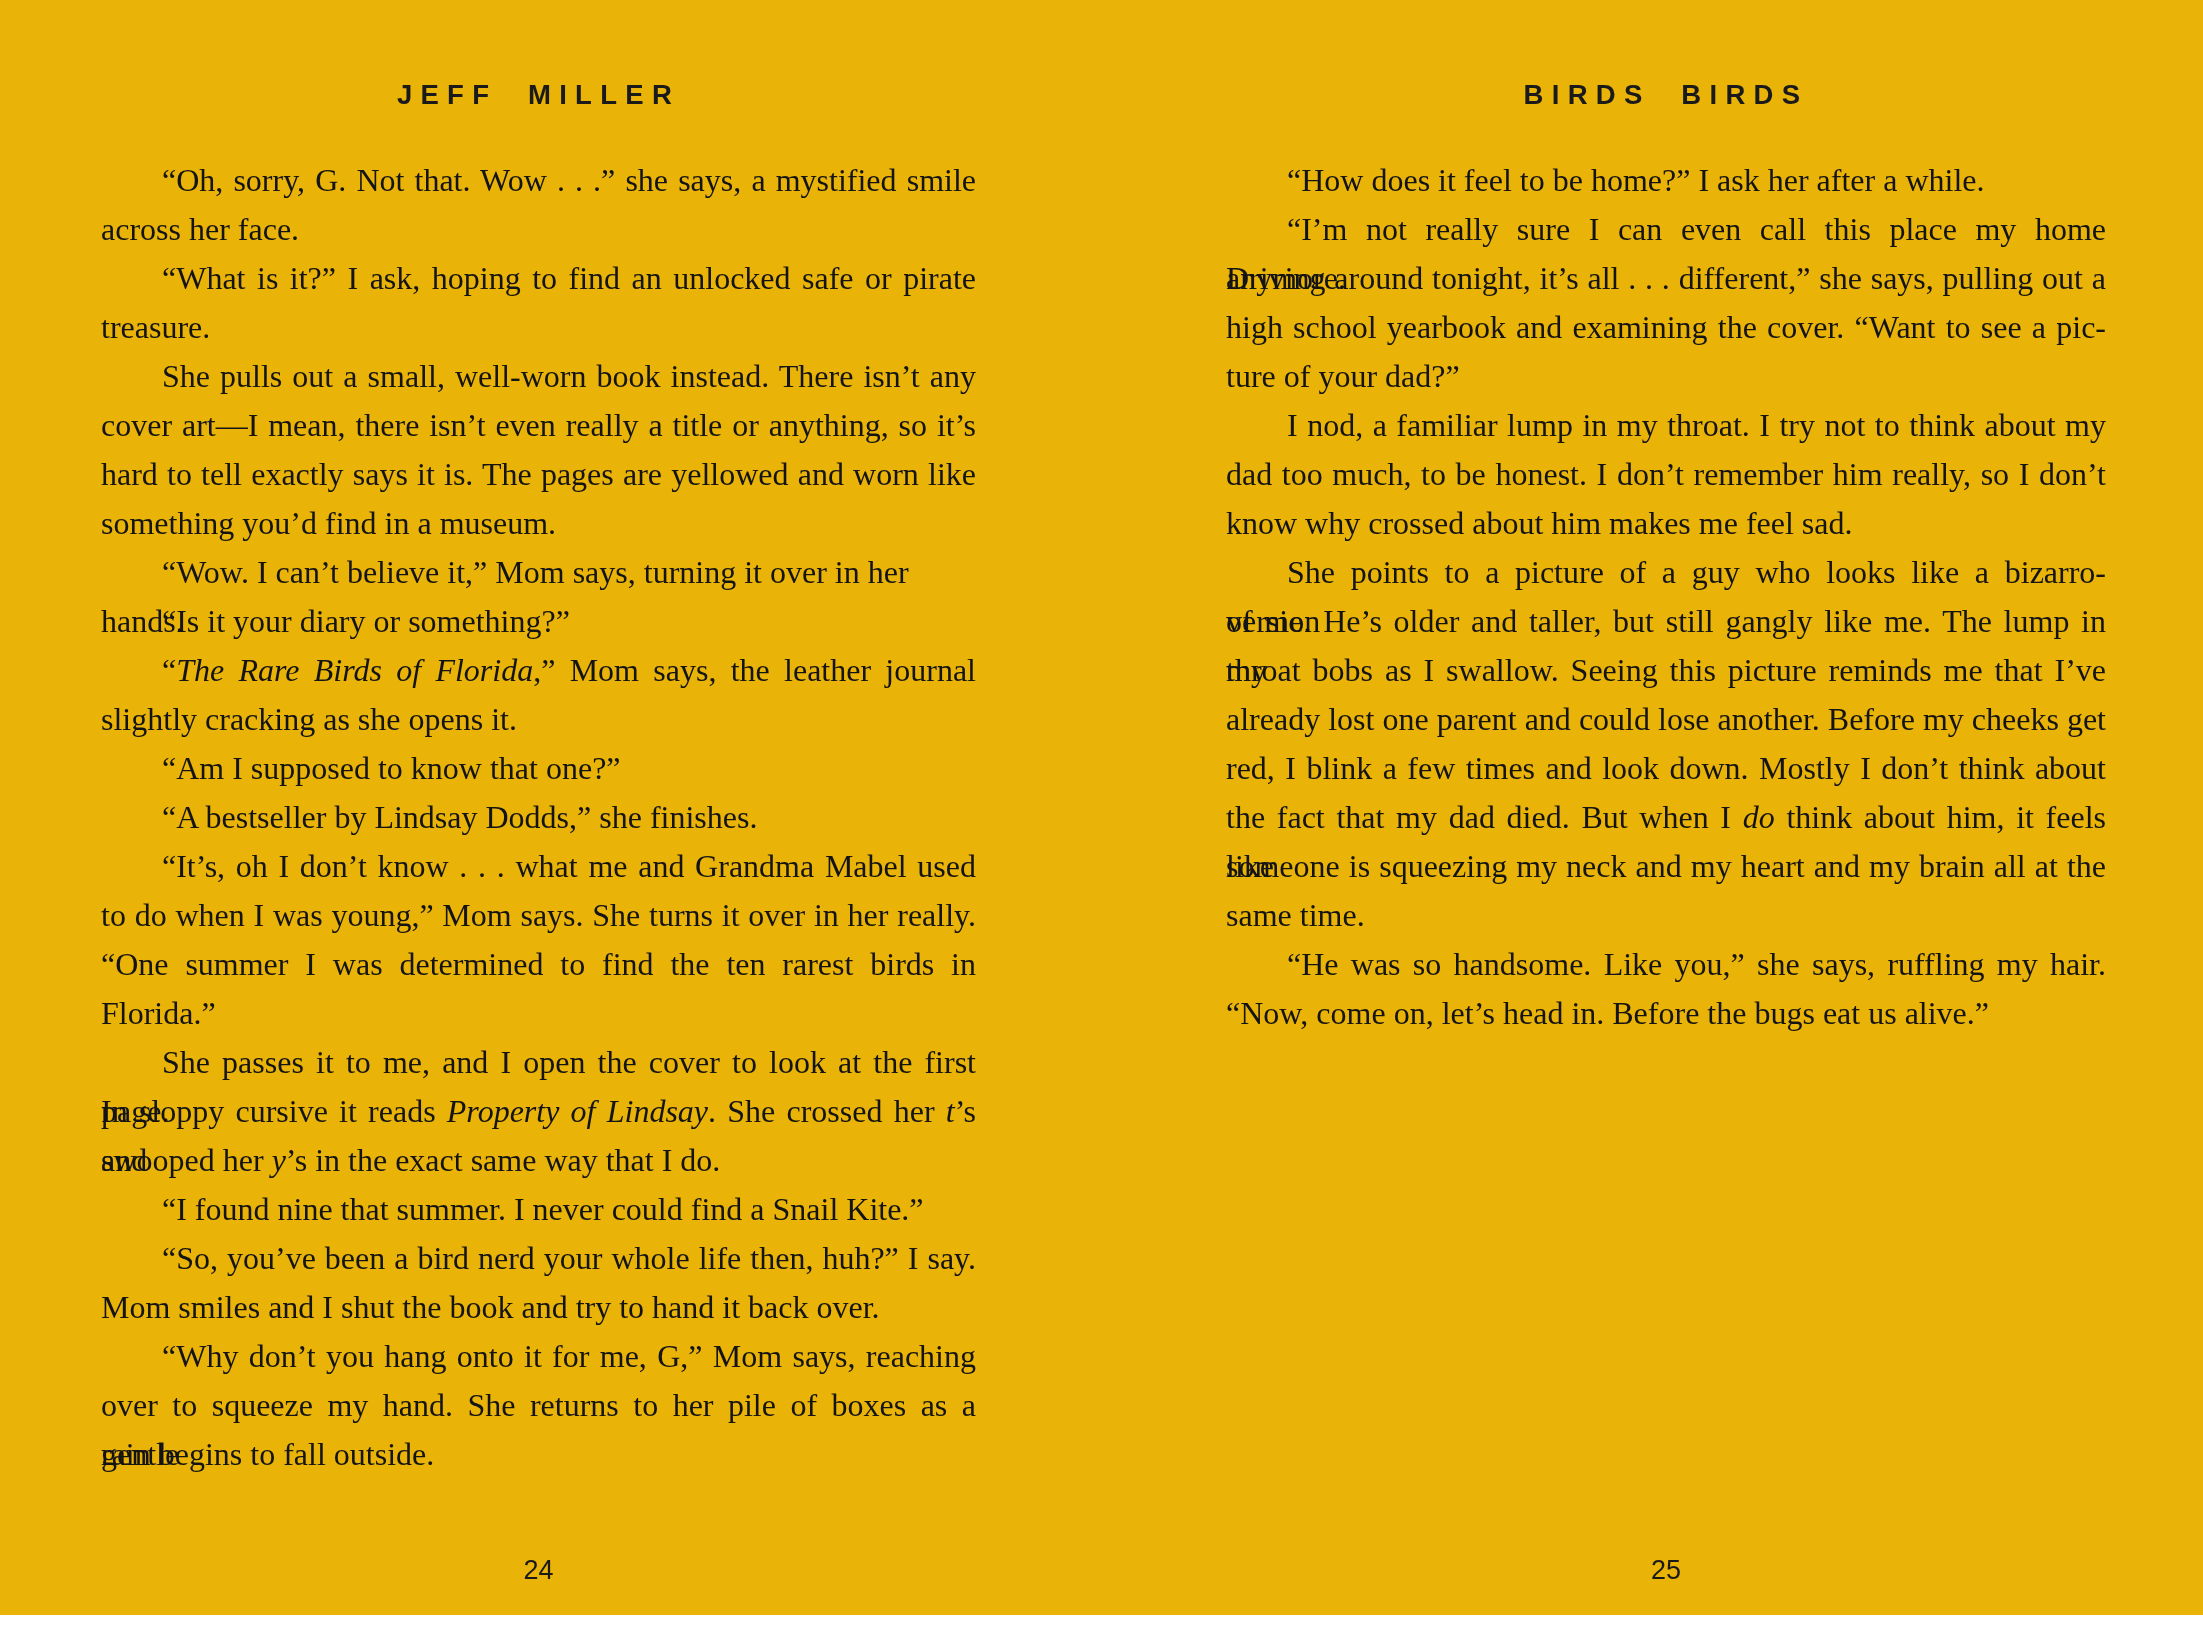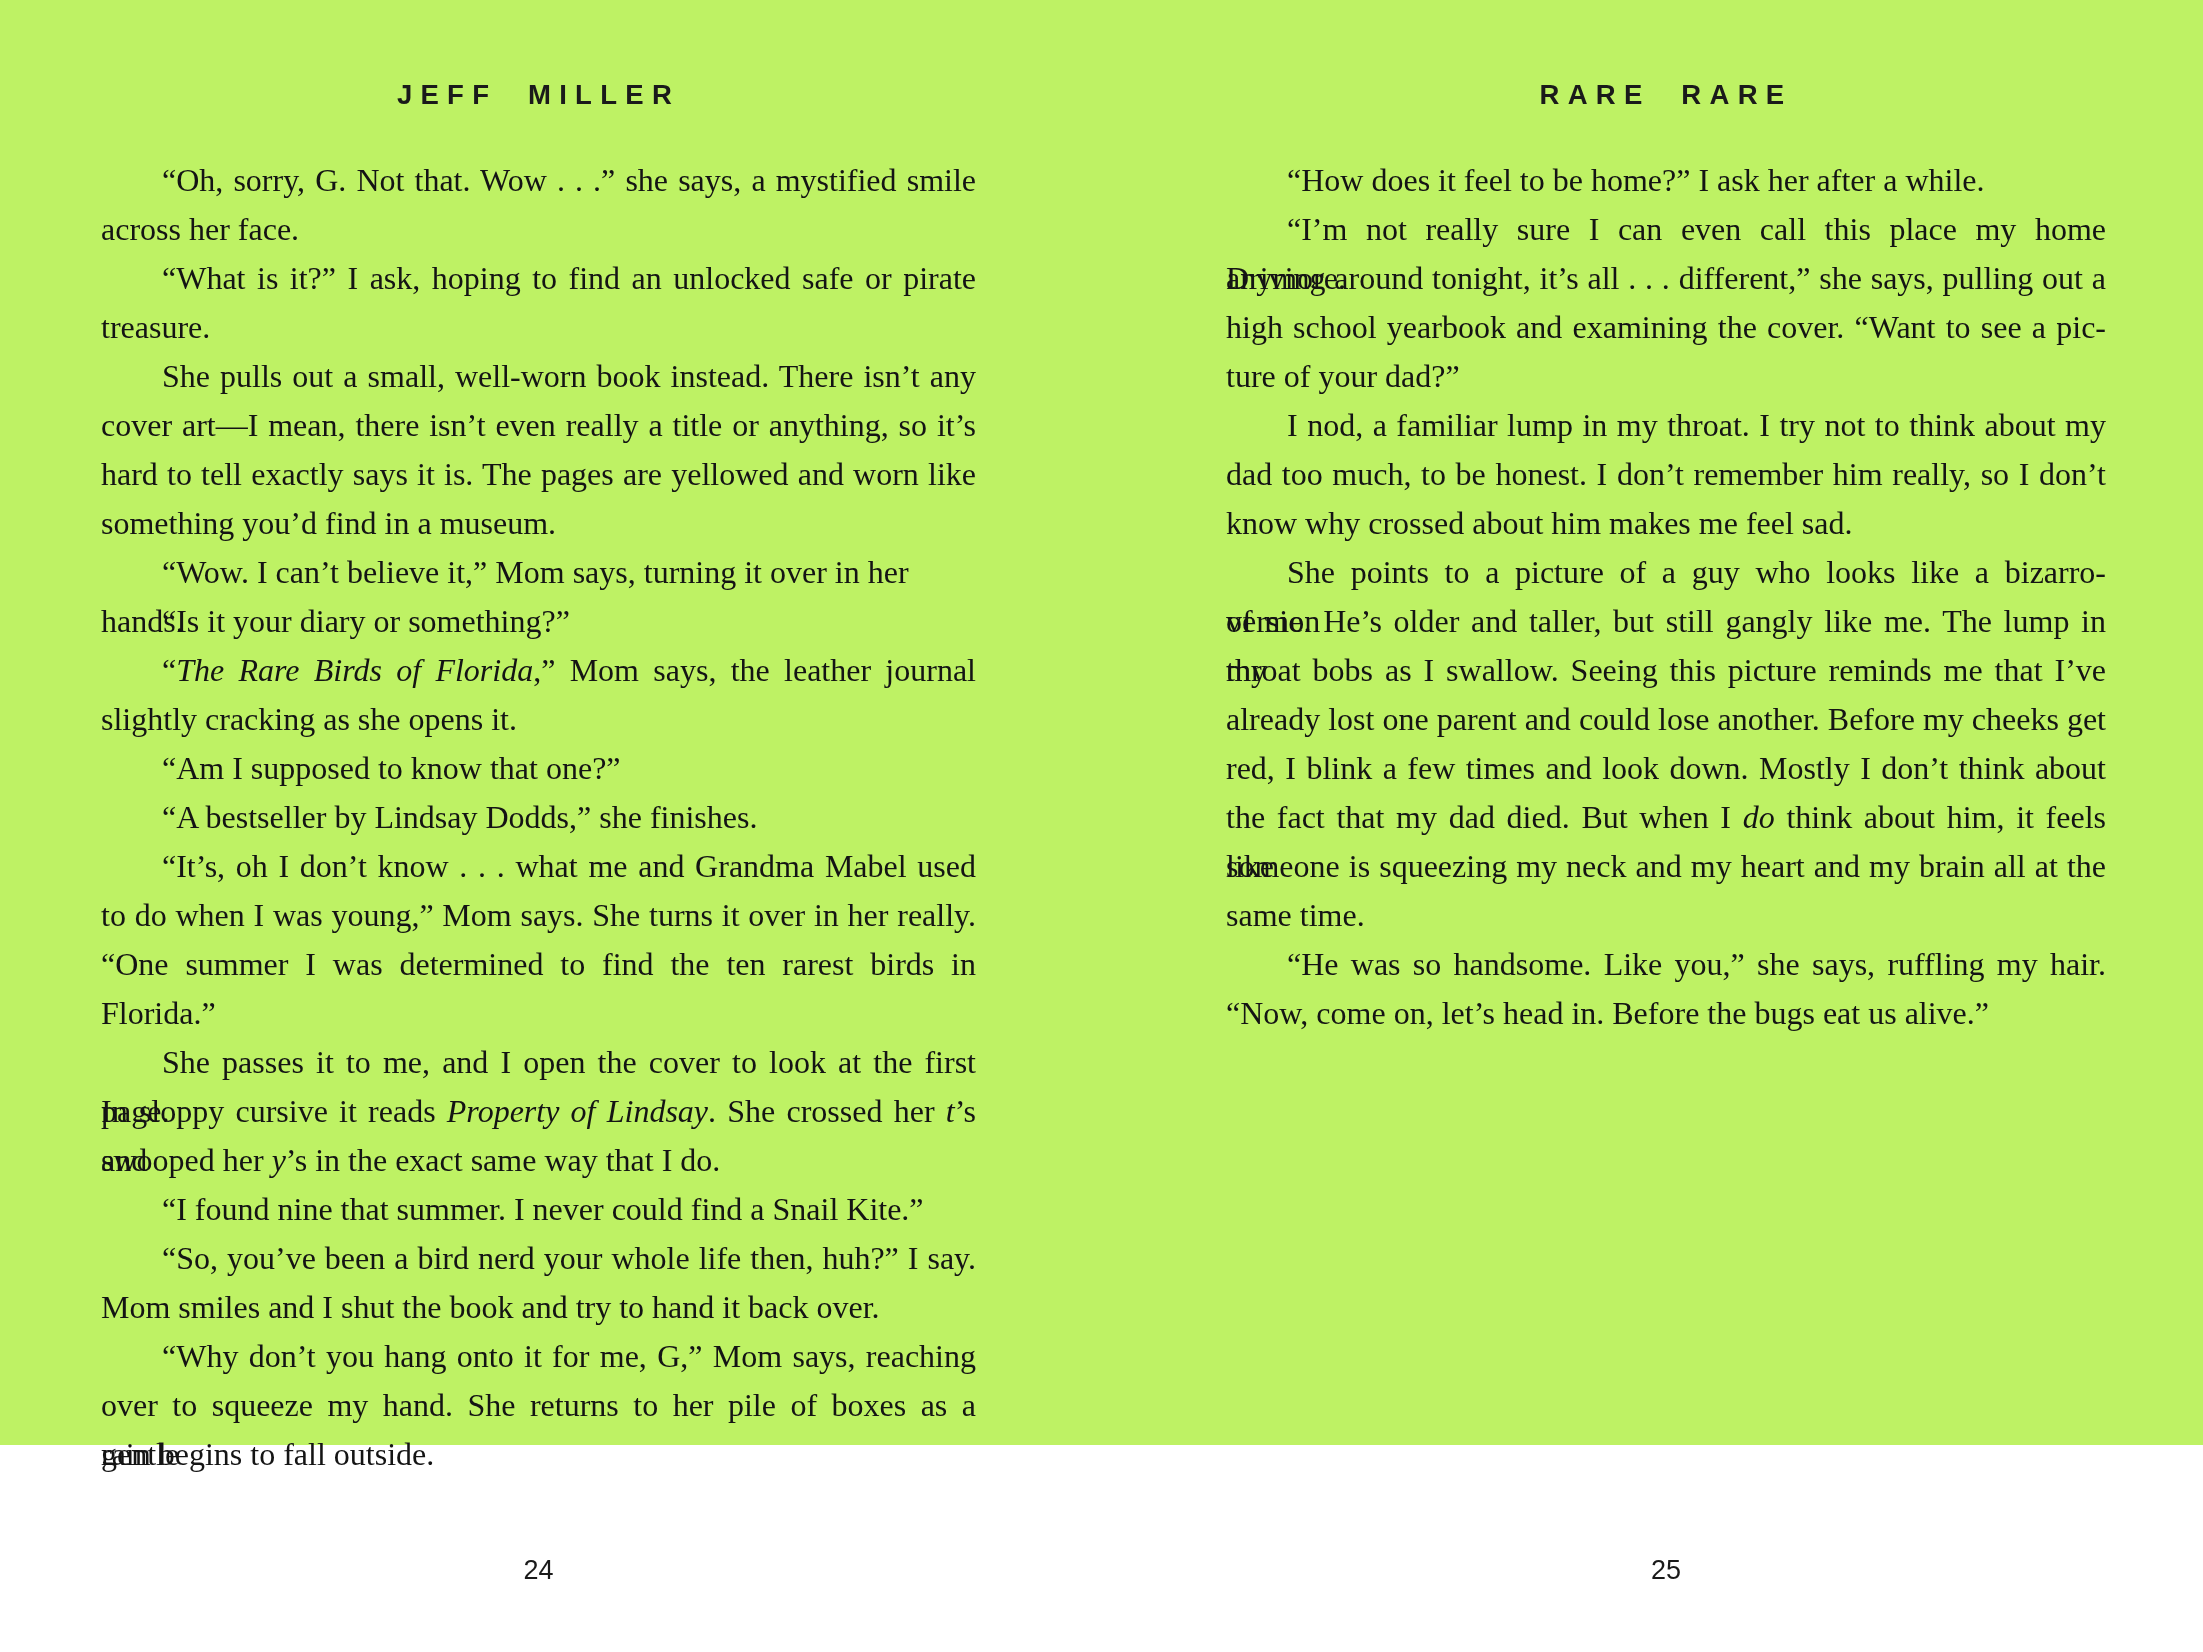--- a/index.html
+++ b/index.html
@@ -7,22 +7,22 @@
     position: relative;
     width: 2204px;
     height: 1653px;
     background: #ffffff;
     overflow: hidden;
   }
   .page {
     position: absolute;
     top: 0;
     width: 1102px;
-    height: 1445px;
-    background: #bef264;
+    height: 1615px;
+    background: #eab308;
     color: #141414;
   }
   .page.left  { left: 0; }
   .page.right { left: 1102px; }
 
   
   .col {
     position: absolute;
     top: 0;
     height: 1653px;
@@ -111,21 +111,21 @@
           <div class="line indent"><span>“Why don’t you hang onto it for me, G,” Mom says, reaching</span></div>
           <div class="line"><span>over to squeeze my hand. She returns to her pile of boxes as a gentle</span></div>
           <div class="line last"><span>rain begins to fall outside.</span></div>
         </div>
       <div class="folio">24</div>
     </div>
   </div>
 
   <div class="page right">
     <div class="col">
-      <div class="runhead">RARE RARE</div>
+      <div class="runhead">BIRDS BIRDS</div>
       <div class="page-body">
           <div class="line indent last"><span>“How does it feel to be home?” I ask her after a while.</span></div>
           <div class="line indent"><span>“I’m not really sure I can even call this place my home anymore.</span></div>
           <div class="line"><span>Driving around tonight, it’s all . . . different,” she says, pulling out a</span></div>
           <div class="line"><span>high school yearbook and examining the cover. “Want to see a pic-</span></div>
           <div class="line last"><span>ture of your dad?”</span></div>
           <div class="line indent"><span>I nod, a familiar lump in my throat. I try not to think about my</span></div>
           <div class="line"><span>dad too much, to be honest. I don’t remember him really, so I don’t</span></div>
           <div class="line last"><span>know why crossed about him makes me feel sad.</span></div>
           <div class="line indent"><span>She points to a picture of a guy who looks like a bizarro-version</span></div>

